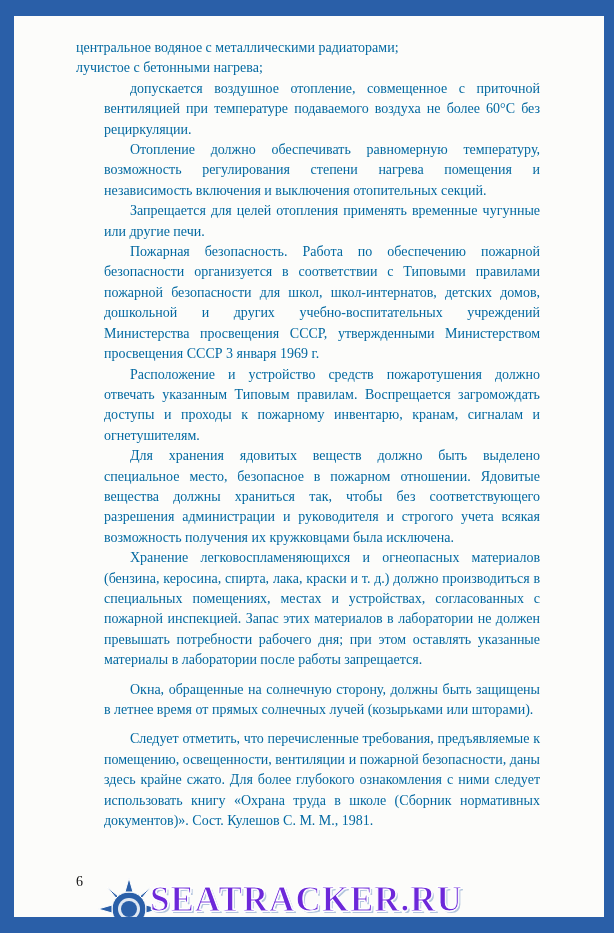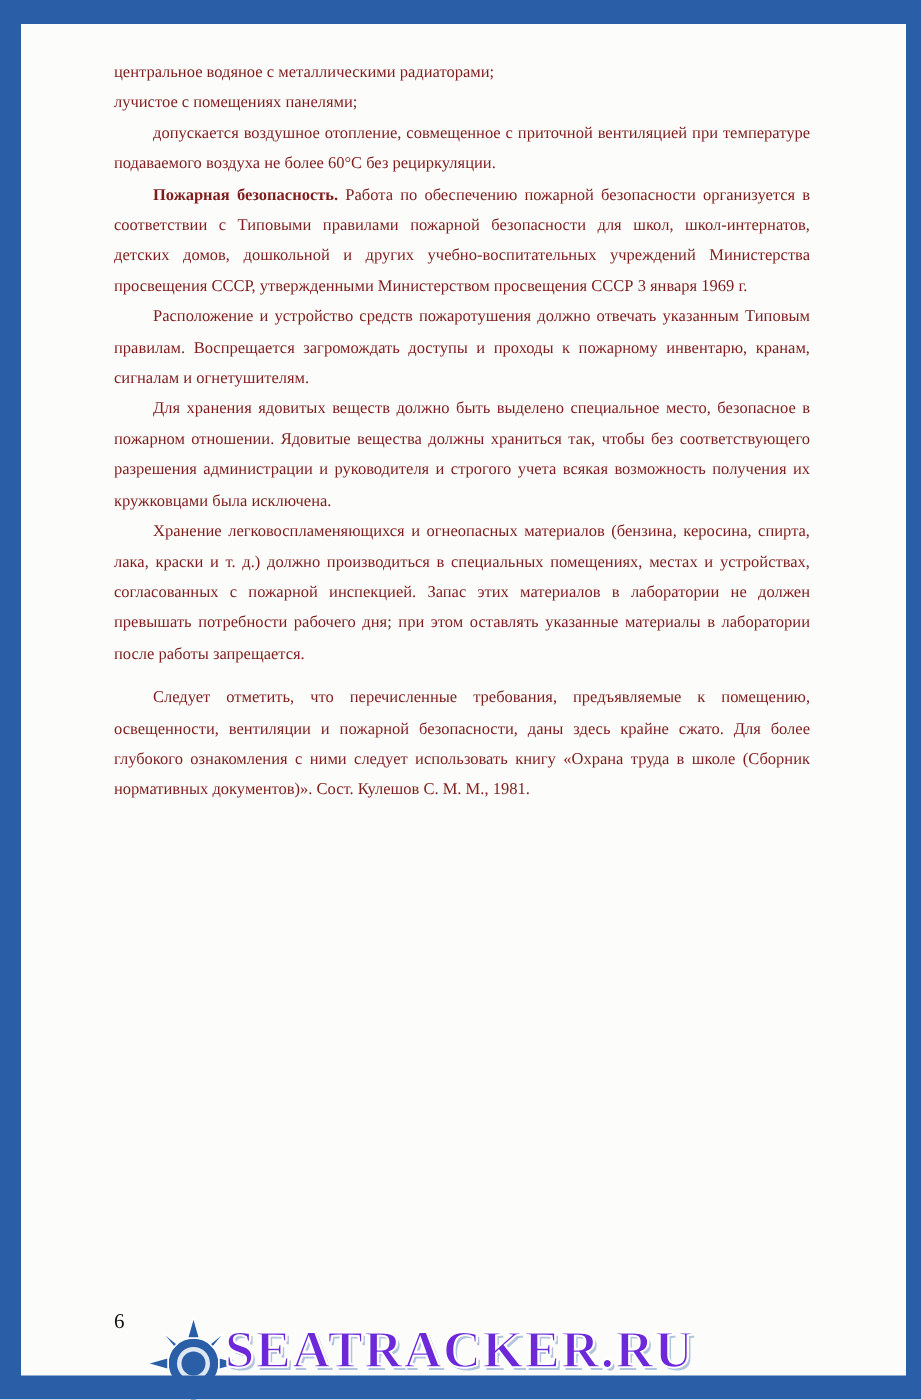--- a/index.html
+++ b/index.html
@@ -43,39 +43,40 @@
     background: #fcfcfa;
   }
   .text-col {
     position: absolute;
     left: 62px;
     top: 22px;
     width: 464px;
   }
   p {
     margin: 0;
-    font-size: 11px;
+    font-size: 14px;
     line-height: 20.4px;
     text-align: justify;
-    color: #7f1d1d;
+    color: #0369a1;
     font-family: "Liberation Serif", serif;
     letter-spacing: 0px;
     word-spacing: 0px;
   }
   p.indent {
     text-indent: 26px;
+    margin-left: 28px;
   }
   p.noindent {
     text-indent: 0;
   }
   p.gap {
     margin-top: 9px;
   }
   b {
-    font-weight: bold;
+    font-weight: normal;
   }
   .pagenum {
     position: absolute;
     left: 62px;
     top: 858px;
     font-size: 14px;
     color: #111;
     font-family: "Liberation Serif", serif;
   }
   
@@ -114,28 +115,31 @@
 </head>
 <body>
 
 <div id="page">
 
   <div class="paper">
 
     <div class="text-col">
 
       <p class="noindent">центральное водяное с металлическими радиаторами;</p>
-      <p class="noindent">лучистое с помещениях панелями;</p>
+      <p class="noindent">лучистое с бетонными нагрева;</p>
       <p class="indent">допускается воздушное отопление, совмещенное с приточной вентиляцией при температуре подаваемого воздуха не более 60°С без рециркуляции.</p>
+      <p class="indent">Отопление должно обеспечивать равномерную температуру, возможность регулирования степени нагрева помещения и независимость включения и выключения отопительных секций.</p>
+      <p class="indent">Запрещается для целей отопления применять временные чугунные или другие печи.</p>
 
       <p class="indent"><b>Пожарная безопасность.</b><span> Работа по обеспечению пожарной безопасности организуется в соответствии с Типовыми правилами пожарной безопасности для школ, школ-интернатов, детских домов, дошкольной и других учебно-воспитательных учреждений Министерства просвещения СССР, утвержденными Министерством просвещения СССР 3 января 1969 г.</span></p>
 
       <p class="indent">Расположение и устройство средств пожаротушения должно отвечать указанным Типовым правилам. Воспрещается загромождать доступы и проходы к пожарному инвентарю, кранам, сигналам и огнетушителям.</p>
       <p class="indent">Для хранения ядовитых веществ должно быть выделено специальное место, безопасное в пожарном отношении. Ядовитые вещества должны храниться так, чтобы без соответствующего разрешения администрации и руководителя и строгого учета всякая возможность получения их кружковцами была исключена.</p>
       <p class="indent">Хранение легковоспламеняющихся и огнеопасных материалов (бензина, керосина, спирта, лака, краски и т. д.) должно производиться в специальных помещениях, местах и устройствах, согласованных с пожарной инспекцией. Запас этих материалов в лаборатории не должен превышать потребности рабочего дня; при этом оставлять указанные материалы в лаборатории после работы запрещается.</p>
+      <p class="indent gap">Окна, обращенные на солнечную сторону, должны быть защищены в летнее время от прямых солнечных лучей (козырьками или шторами).</p>
       <p class="indent gap">Следует отметить, что перечисленные требования, предъявляемые к помещению, освещенности, вентиляции и пожарной безопасности, даны здесь крайне сжато. Для более глубокого ознакомления с ними следует использовать книгу «Охрана труда в школе (Сборник нормативных документов)». Сост. Кулешов С. М. М., 1981.</p>
 
     </div>
 
     <div class="pagenum">6</div>
 
     <div class="watermark">
       <svg class="wm-sun" viewBox="0 0 62 62">
         <g fill="#2a5fa8" stroke="#ffffff" stroke-width="1">
           <circle cx="31" cy="31" r="17"></circle>

